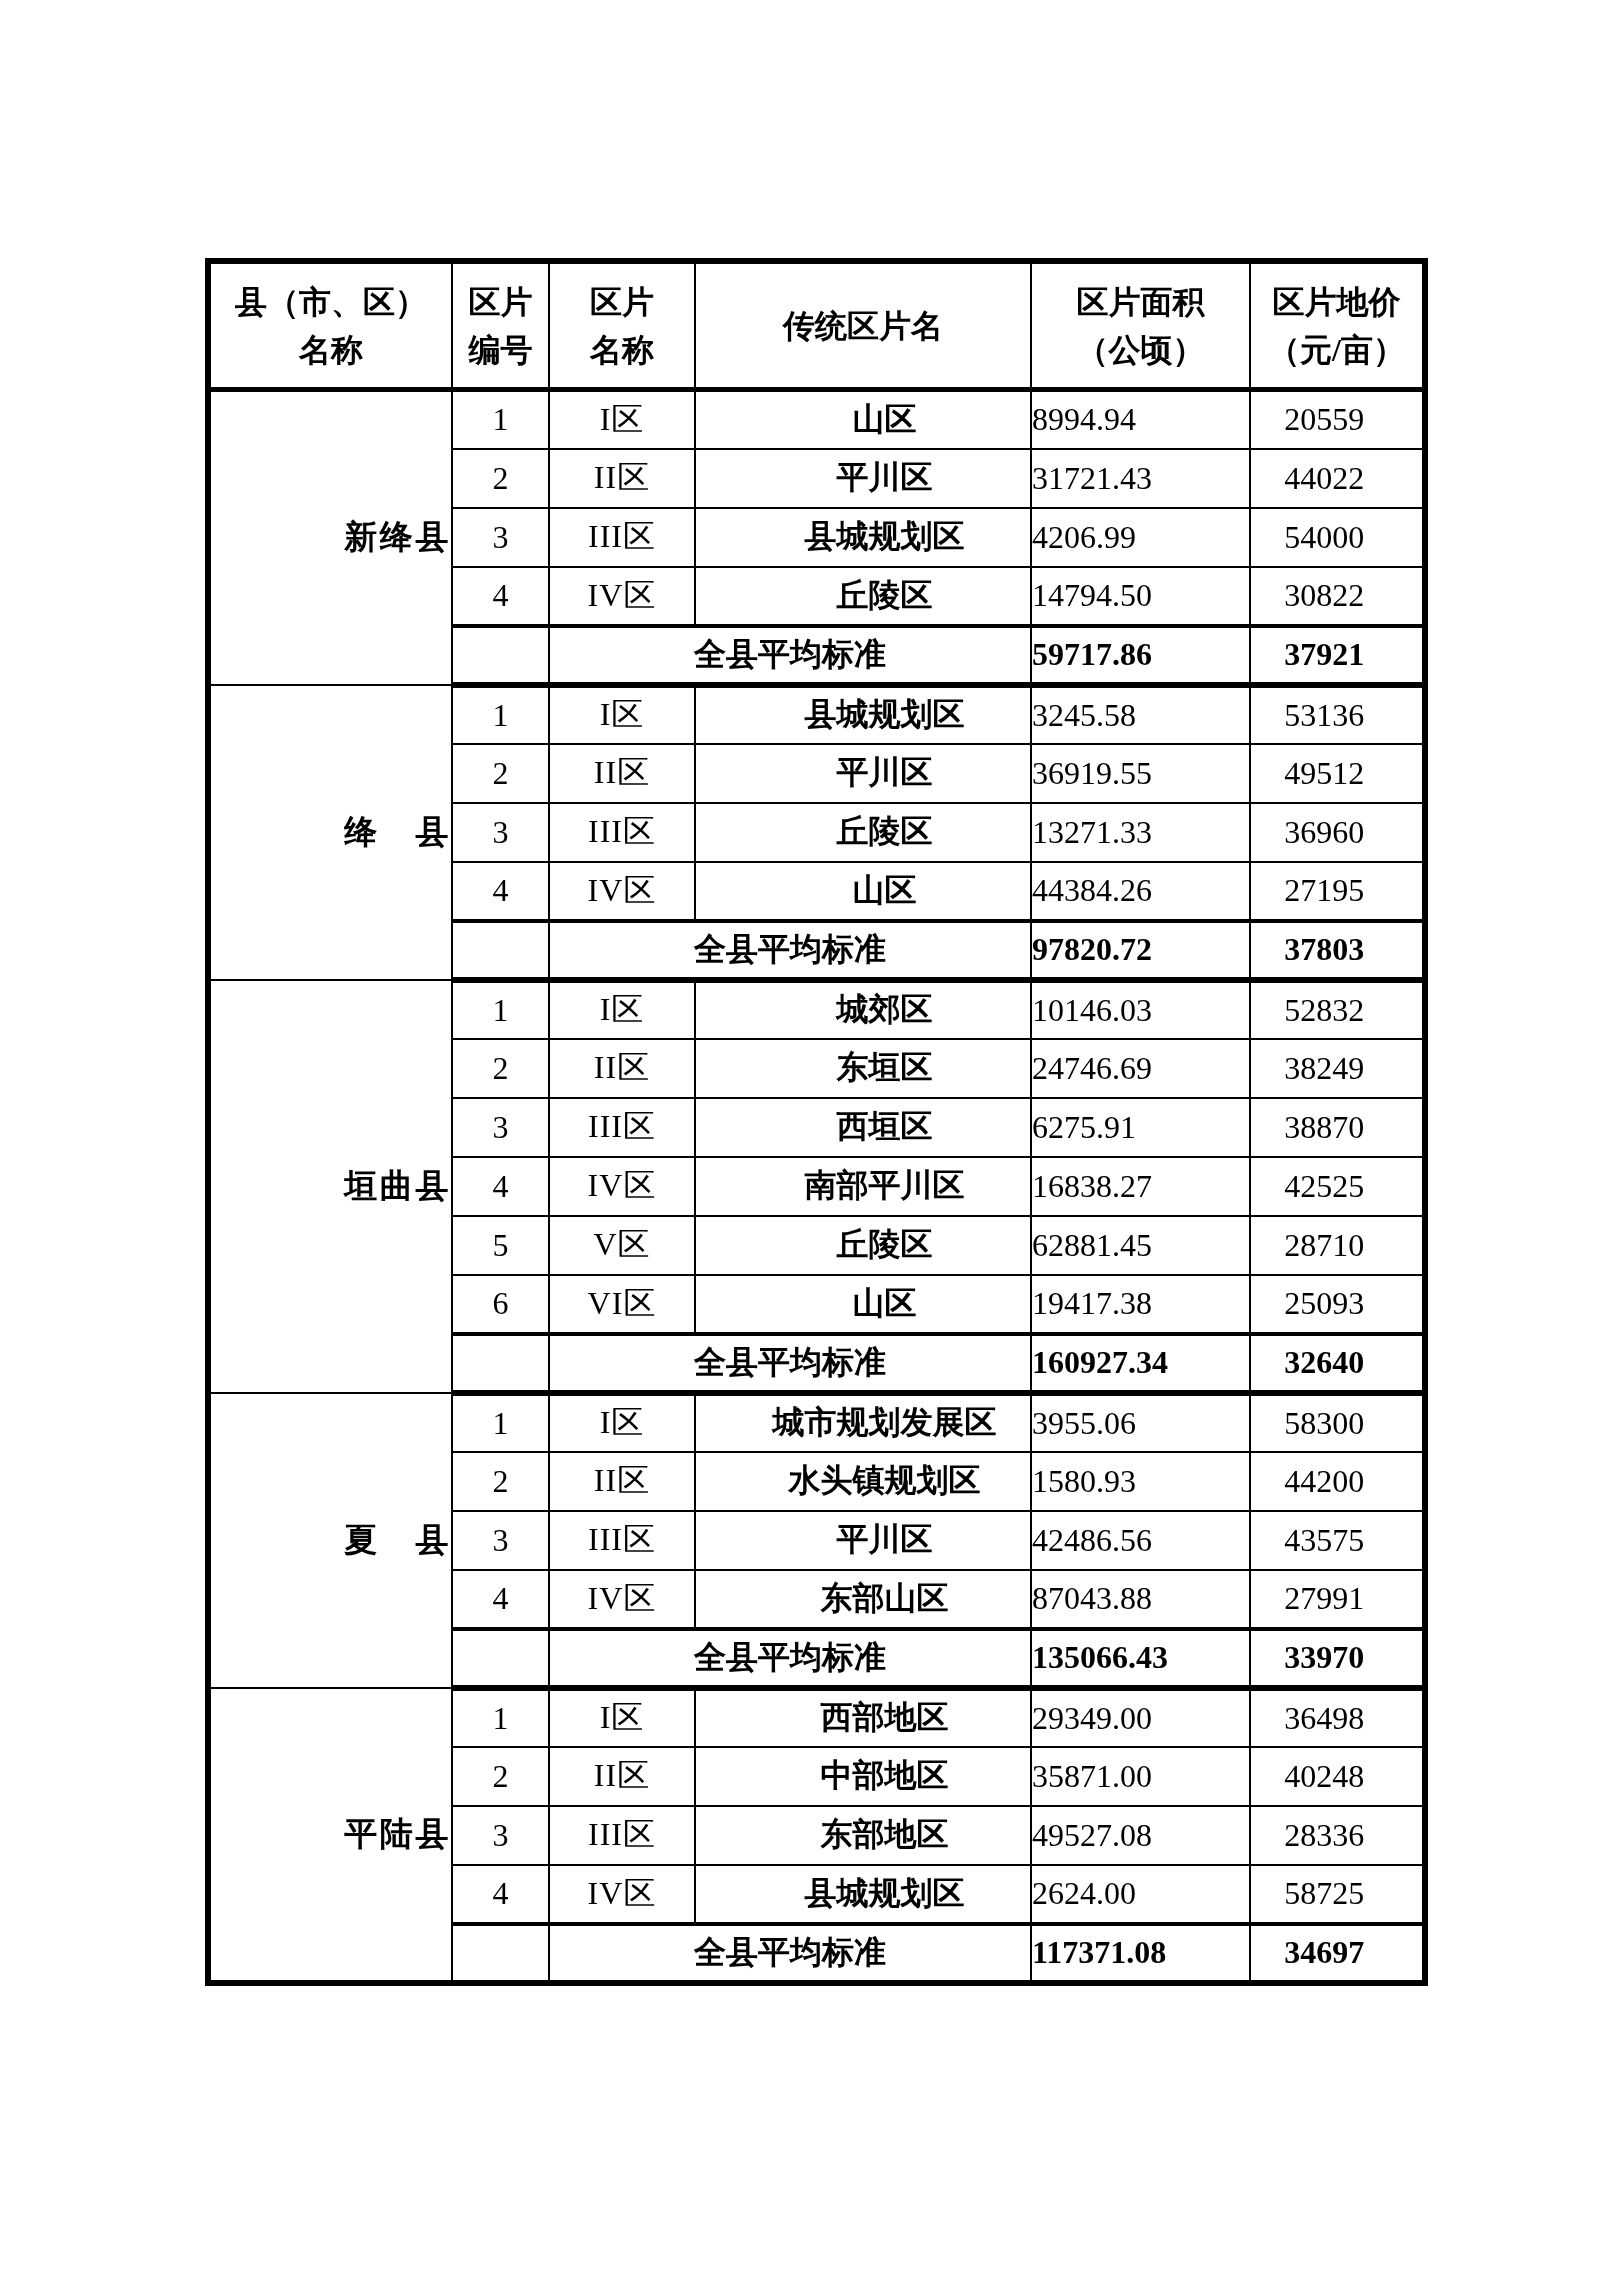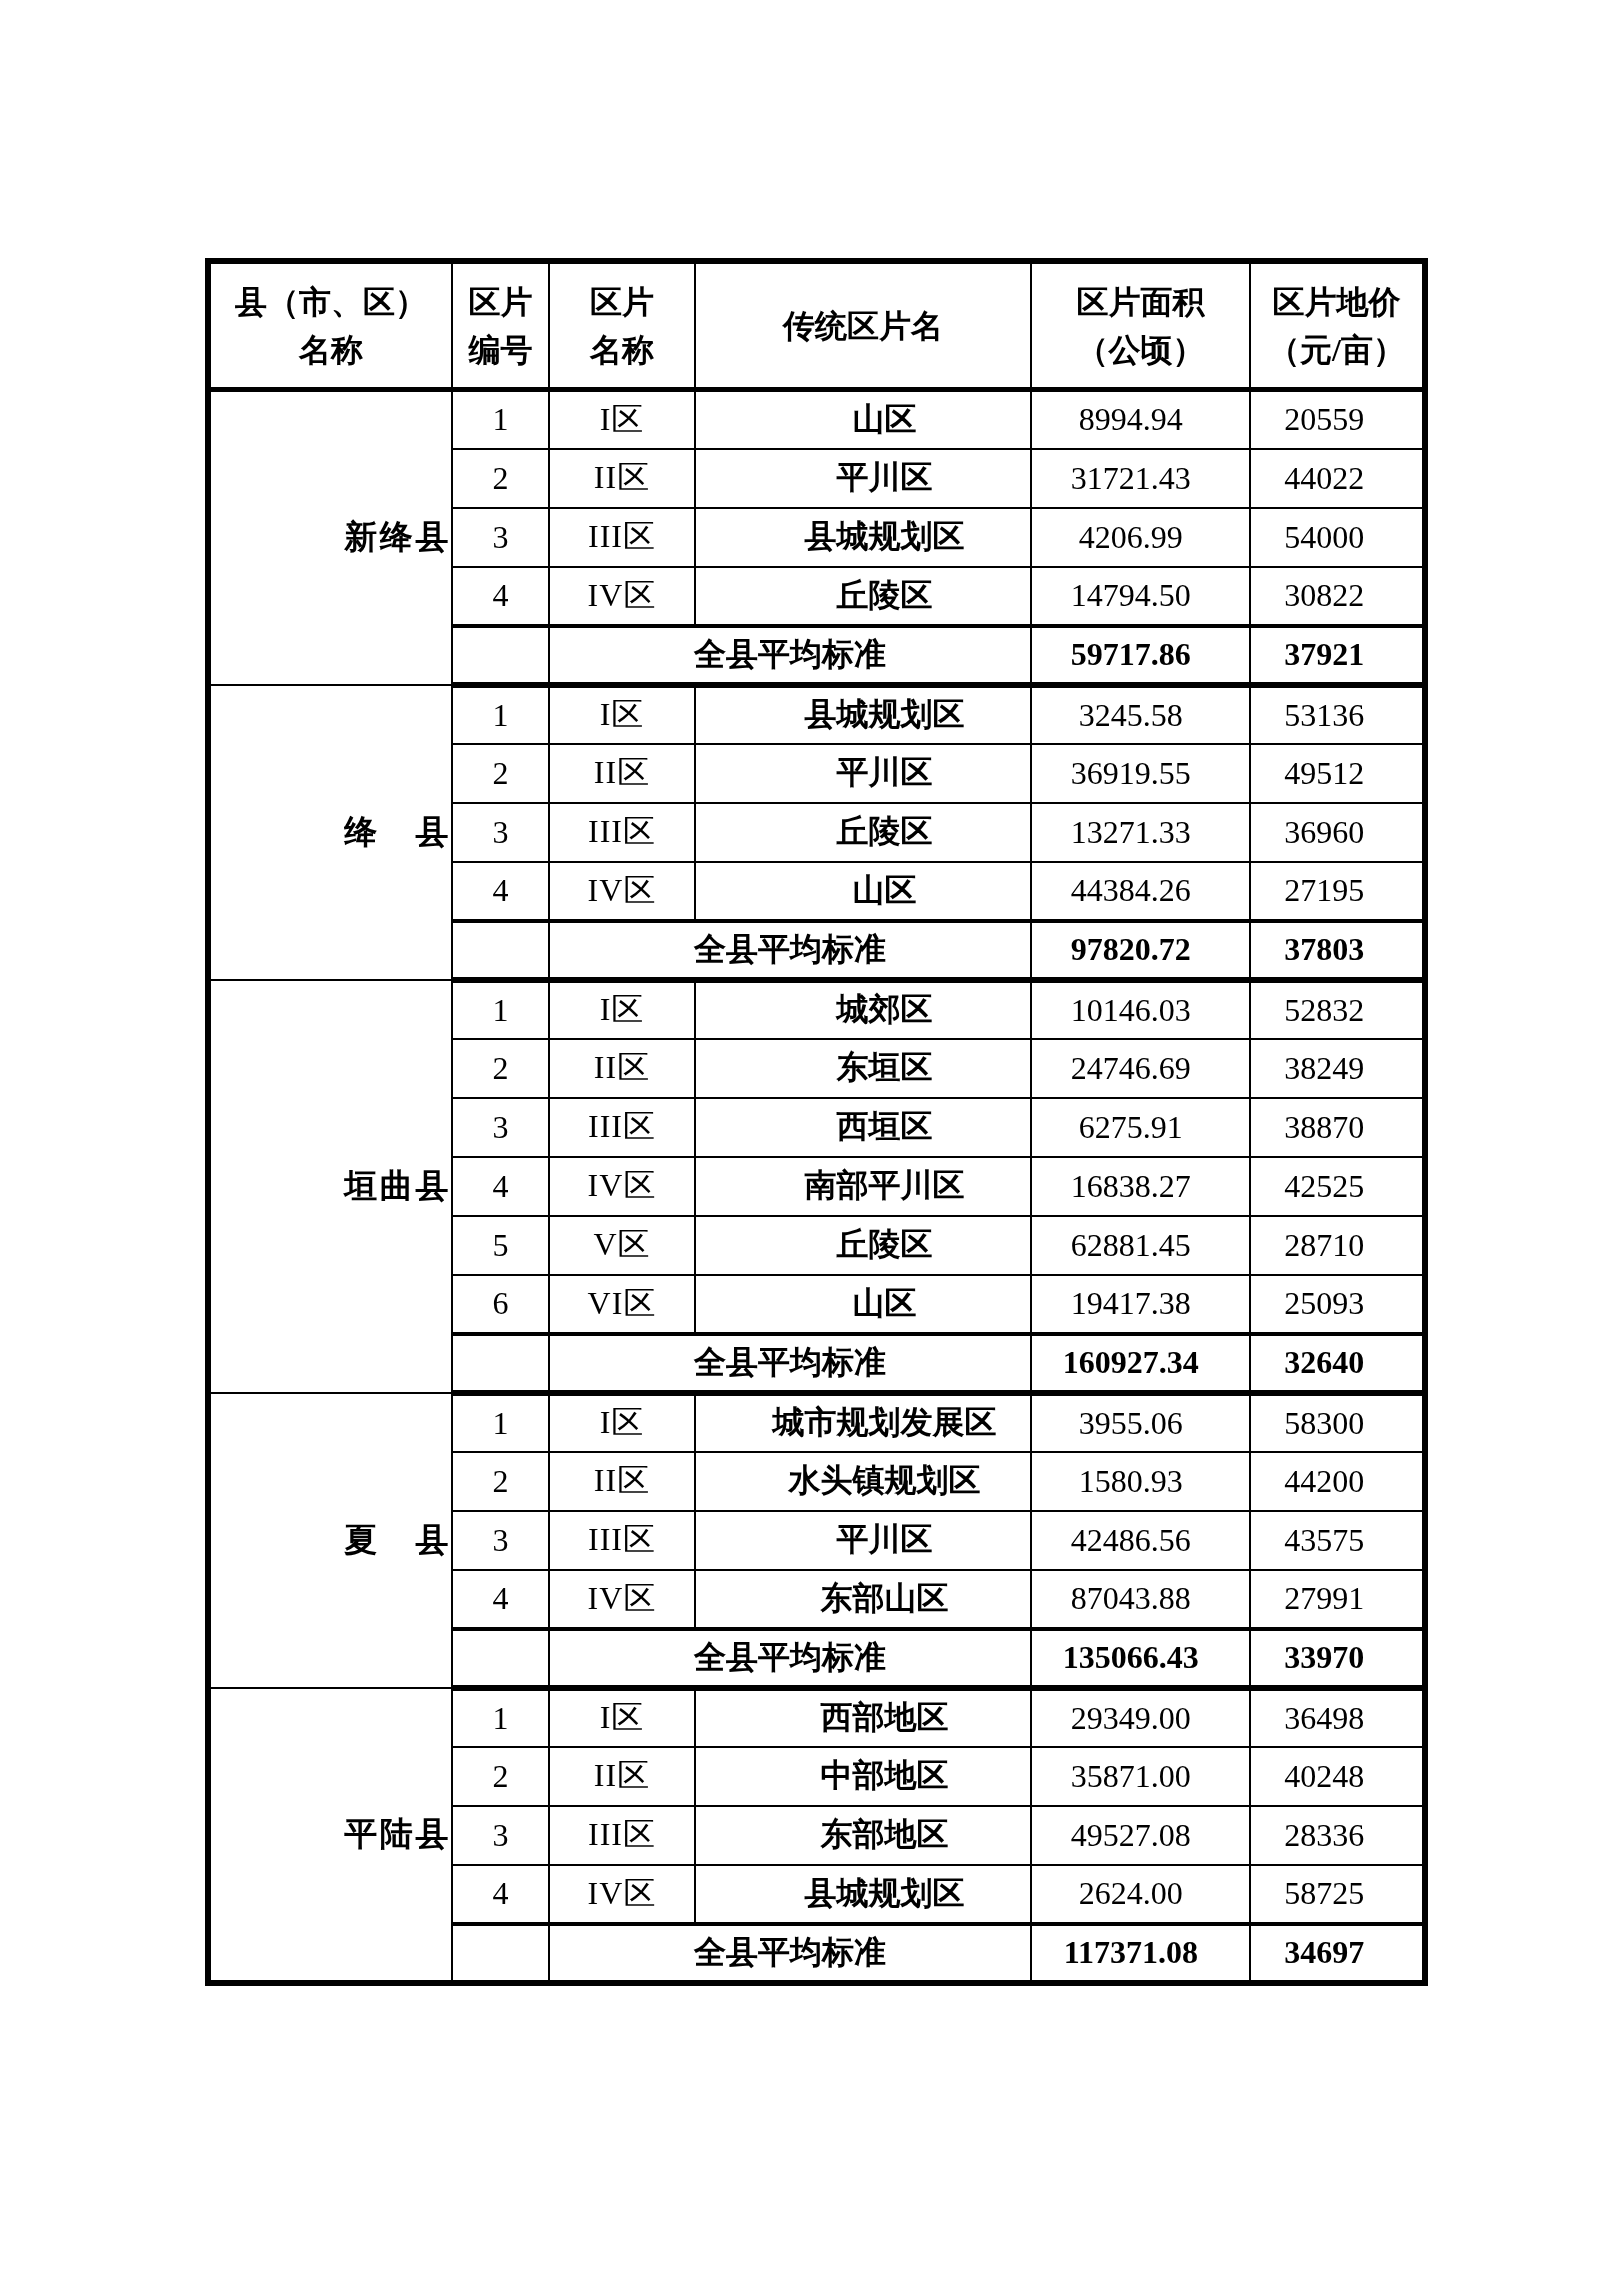--- a/index.html
+++ b/index.html
@@ -41,21 +41,21 @@
   .land-table tr.summary-row td { border-top-width: 4.6px; font-weight: 700; }
   .land-table tr.block-end td   { border-bottom-width: 6.1px; }
   td.county-cell {
     font-weight: 700;
     font-size: 33px;
     letter-spacing: 2.6px;
     text-align: right;
   }
   td.trad-cell { font-weight: 700; padding-left: 43px; }
   td.zone-cell { letter-spacing: 1px; margin-left: 8px; }
-  td.area-cell  { text-align: center; padding-right: 19.4px; margin-left: 45px; }
+  td.area-cell  { text-align: left; padding-right: 19.4px; margin-left: 45px; }
   td.price-cell { text-align: center; padding-right: 24.5px; }
 </style>
 </head>
 <body>
 
 <table class="land-table">
   <colgroup>
     <col style="width:244px">
     <col style="width:97px">
     <col style="width:146px">

